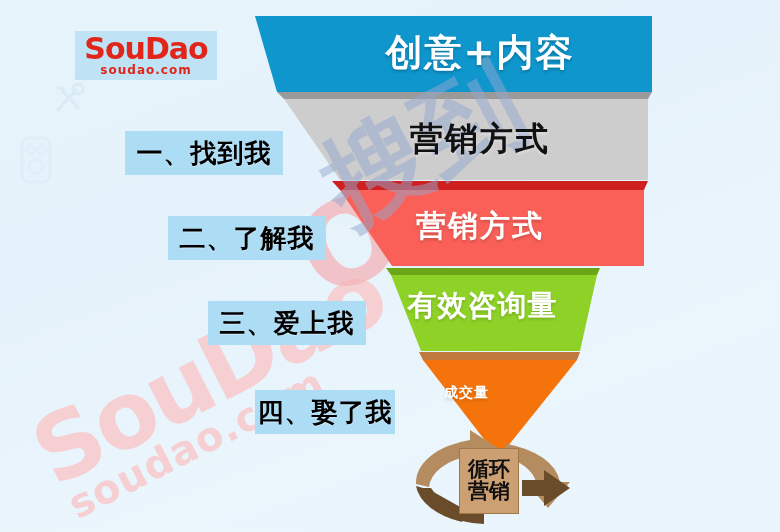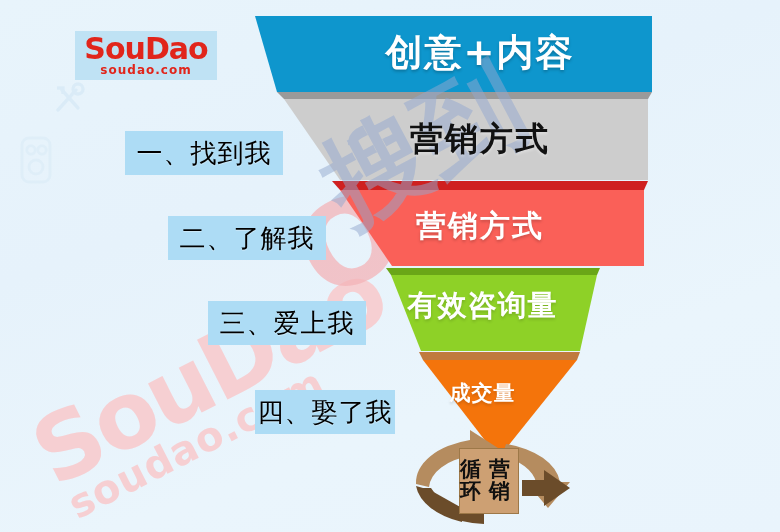--- a/index.html
+++ b/index.html
@@ -72,44 +72,44 @@
     left:360px;top:205px;width:240px;height:42px;
     color:#ffffff;font-size:30px;letter-spacing:2px;
     text-shadow:0 2px 3px rgba(0,0,0,.18);
   }
   .lbl-inquiry{
     left:385px;top:288px;width:195px;height:36px;
     color:#ffffff;font-size:29px;letter-spacing:1px;
     text-shadow:0 2px 3px rgba(0,0,0,.15);
   }
   .lbl-deal{
-    left:420px;top:378px;width:125px;height:30px;
-    color:#ffffff;font-size:21px;letter-spacing:1px;
+    left:404px;top:378px;width:125px;height:30px;
+    color:#ffffff;font-size:14px;letter-spacing:1px;
     text-shadow:0 2px 3px rgba(0,0,0,.15);
   }
 
   
   .cycle{position:absolute;left:398px;top:424px;width:180px;height:104px;}
   .cycle svg{display:block;}
   .cycle-box{
     position:absolute;left:459px;top:448px;width:58px;height:64px;
     background:#cda073;border:1px solid #9d7848;
-    display:flex;flex-direction:row;align-items:center;justify-content:center;
+    display:flex;flex-direction:column;align-items:center;justify-content:center;
     line-height:1.03;
   }
   .cycle-box span{
     color:#101010;font-size:21px;font-weight:bold;letter-spacing:0px;
     font-family:"DejaVu Sans","Liberation Sans",sans-serif;
   }
 
   
   .step{
     position:absolute;background:#addcf5;
     display:flex;align-items:center;justify-content:center;
-    color:#000000;font-weight:normal;font-size:26px;letter-spacing:1px;
+    color:#000000;font-weight:bold;font-size:26px;letter-spacing:1px;
     font-family:"DejaVu Sans","Liberation Sans",sans-serif;
     text-shadow:0 1px 1px rgba(255,255,255,.4);
   }
   .step-0{left:125px;top:131px;width:158px;height:44px;}
   .step-1{left:168px;top:216px;width:158px;height:44px;}
   .step-2{left:208px;top:301px;width:158px;height:44px;}
   .step-3{left:255px;top:390px;width:140px;height:44px;}
 </style>
 </head>
 <body>

